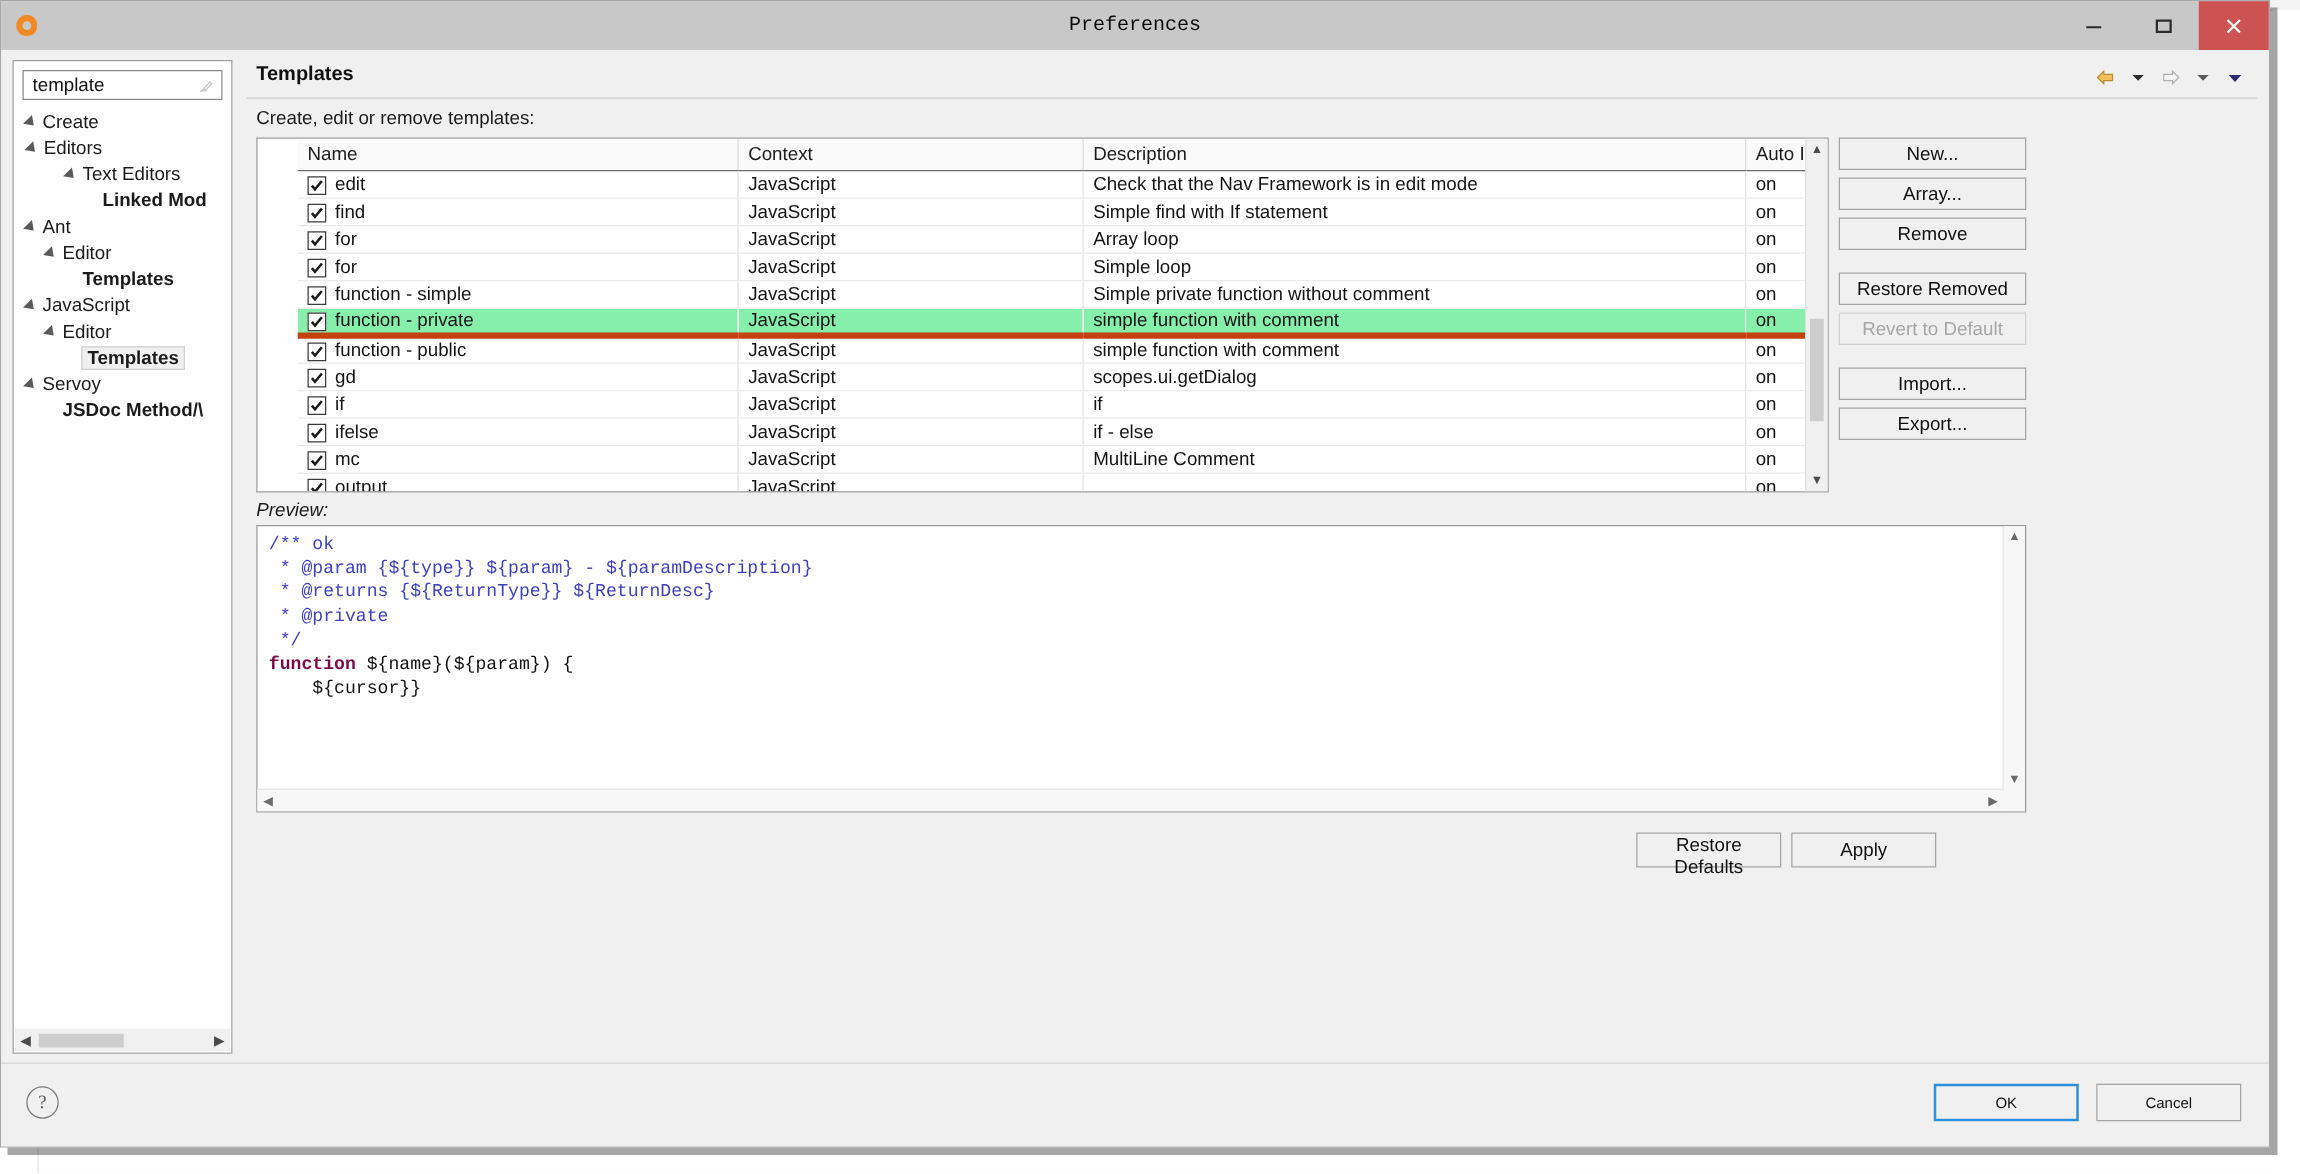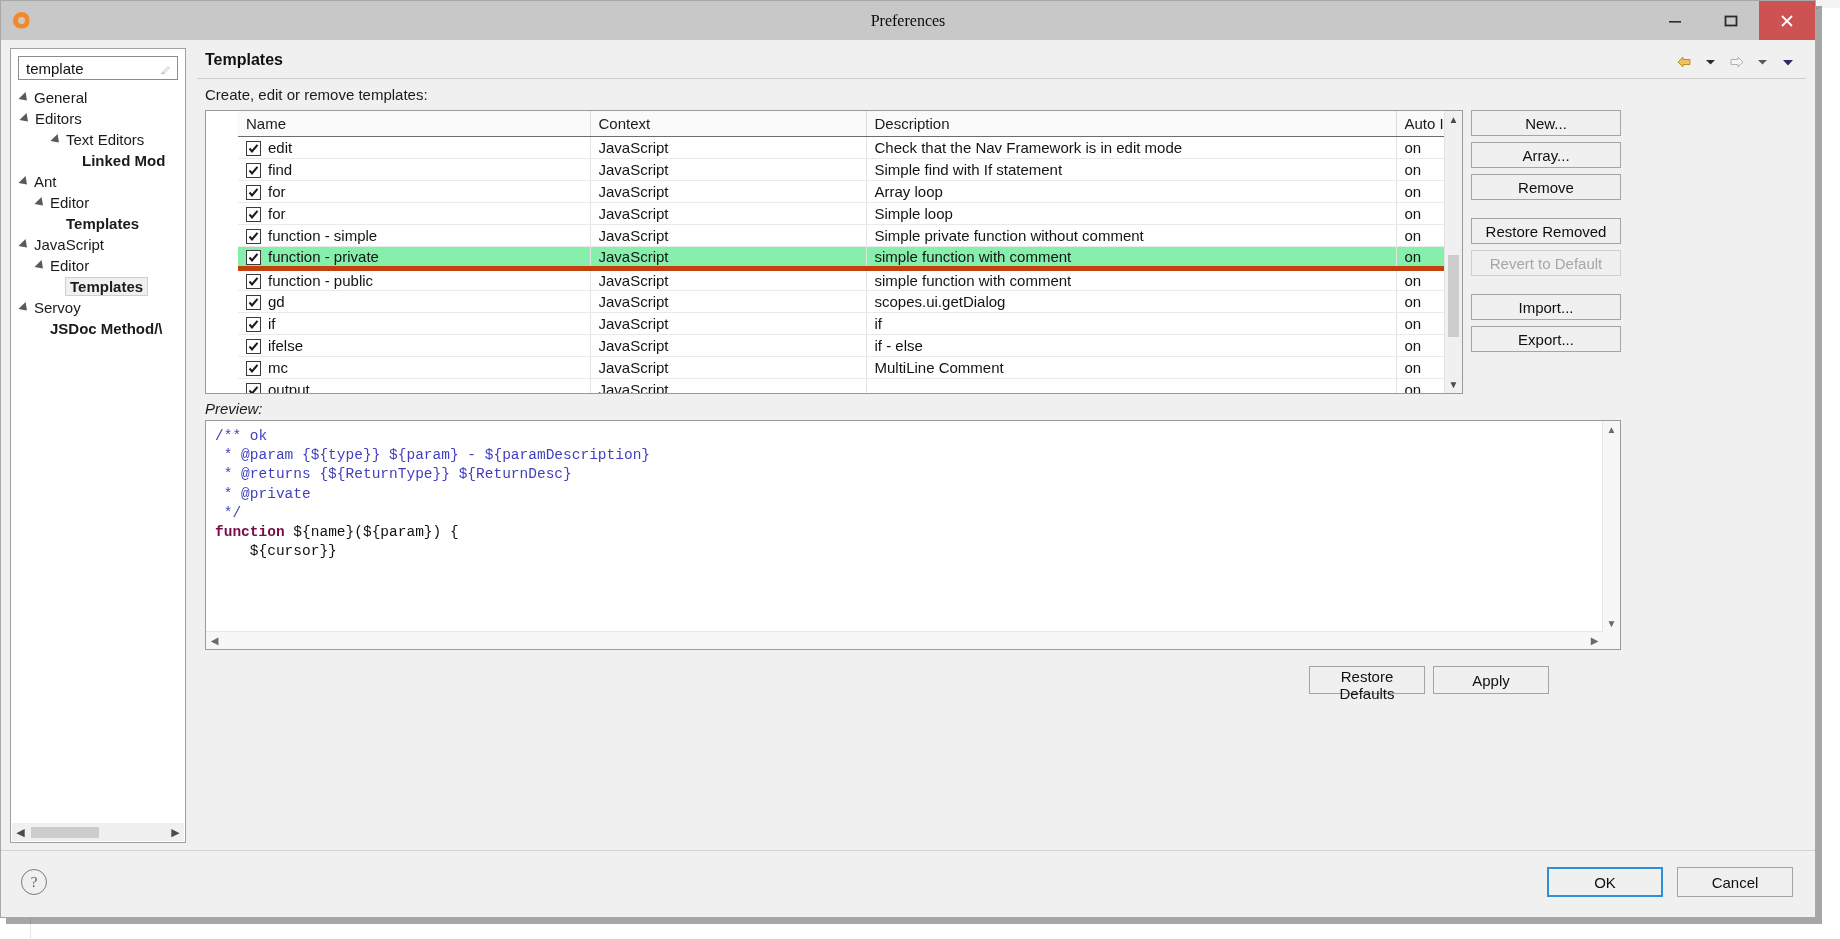--- a/index.html
+++ b/index.html
@@ -35,21 +35,21 @@
     display:flex;align-items:center;justify-content:center;
   }
   .app-icon .ring{
     width:17px;height:17px;border-radius:50%;
     border:5px solid #f08a26;
     box-sizing:border-box;
     clip-path:polygon(0 0,100% 0,100% 32%,62% 32%,62% 0,100% 0,100% 100%,0 100%);
   }
   .title-text{
     position:absolute;left:0;right:0;text-align:center;
-    font-size:16px;color:#0a0a0a;font-family:Liberation Serif, serif;
+    font-size:16px;color:#0a0a0a;font-family:Liberation Mono, monospace;
     line-height:39px;
   }
   .win-btns{position:absolute;right:0;top:0;height:39px;display:flex;}
   .win-btn{width:56px;height:39px;display:flex;align-items:center;justify-content:center;cursor:default;}
   .win-btn svg{display:block;}
   .win-close{background:#cd5252;}
 
   
   .dlg-body{position:absolute;left:0;top:39px;width:1814px;height:877px;background:#f0f0f0;}
 
@@ -186,21 +186,21 @@
     background:#f0f0f0;border-top:1px solid #d3d3d3;
   }
   .help-icon{
     position:absolute;left:20px;top:18px;width:24px;height:24px;border-radius:50%;
     border:1.6px solid #7a7a7a;color:#5a5a5a;display:flex;align-items:center;justify-content:center;
     font-size:15px;font-family:"Liberation Serif",serif;
   }
   .footer-btns{position:absolute;right:22px;top:16px;display:flex;gap:14px;}
   .fbtn{
     width:116px;height:30px;background:#f0f0f0;border:1px solid #a4a4a4;box-sizing:border-box;
-    font-size:15px;color:#101010;font-family:"Liberation Sans",sans-serif;cursor:default;
+    font-size:12px;color:#101010;font-family:"Liberation Sans",sans-serif;cursor:default;
   }
   .fbtn.focus{border:2px solid #2f8fd8;}
 </style>
 </head>
 <body>
 
 <div class="bg-strip">
   <div class="bg-top-line"></div>
   <div class="bg-left"></div>
   <div class="bg-right"></div>
@@ -240,21 +240,21 @@
         <span class="clear-icon">
           <svg width="13" height="13" viewBox="0 0 13 13">
             <path d="M2 11 L4 9 L9 3.5 L10.5 5 L5 10.5 Z" fill="#e8e8e8" stroke="#9a9a9a" stroke-width="0.9"></path>
             <path d="M4 9 L6 11" stroke="#9a9a9a" stroke-width="0.9"></path>
           </svg>
         </span>
       </div>
       <div class="tree" id="tree-container">
           <div class="tnode" style="padding-left: 10px;">
             <span class="arrow"></span>
-            <span class="lbl">General</span>
+            <span class="lbl">Create</span>
           </div>
           <div class="tnode" style="padding-left: 11px;">
             <span class="arrow"></span>
             <span class="lbl">Editors</span>
           </div>
           <div class="tnode" style="padding-left: 42px;">
             <span class="arrow"></span>
             <span class="lbl">Text Editors</span>
           </div>
           <div class="tnode bold" style="padding-left: 58px;">

